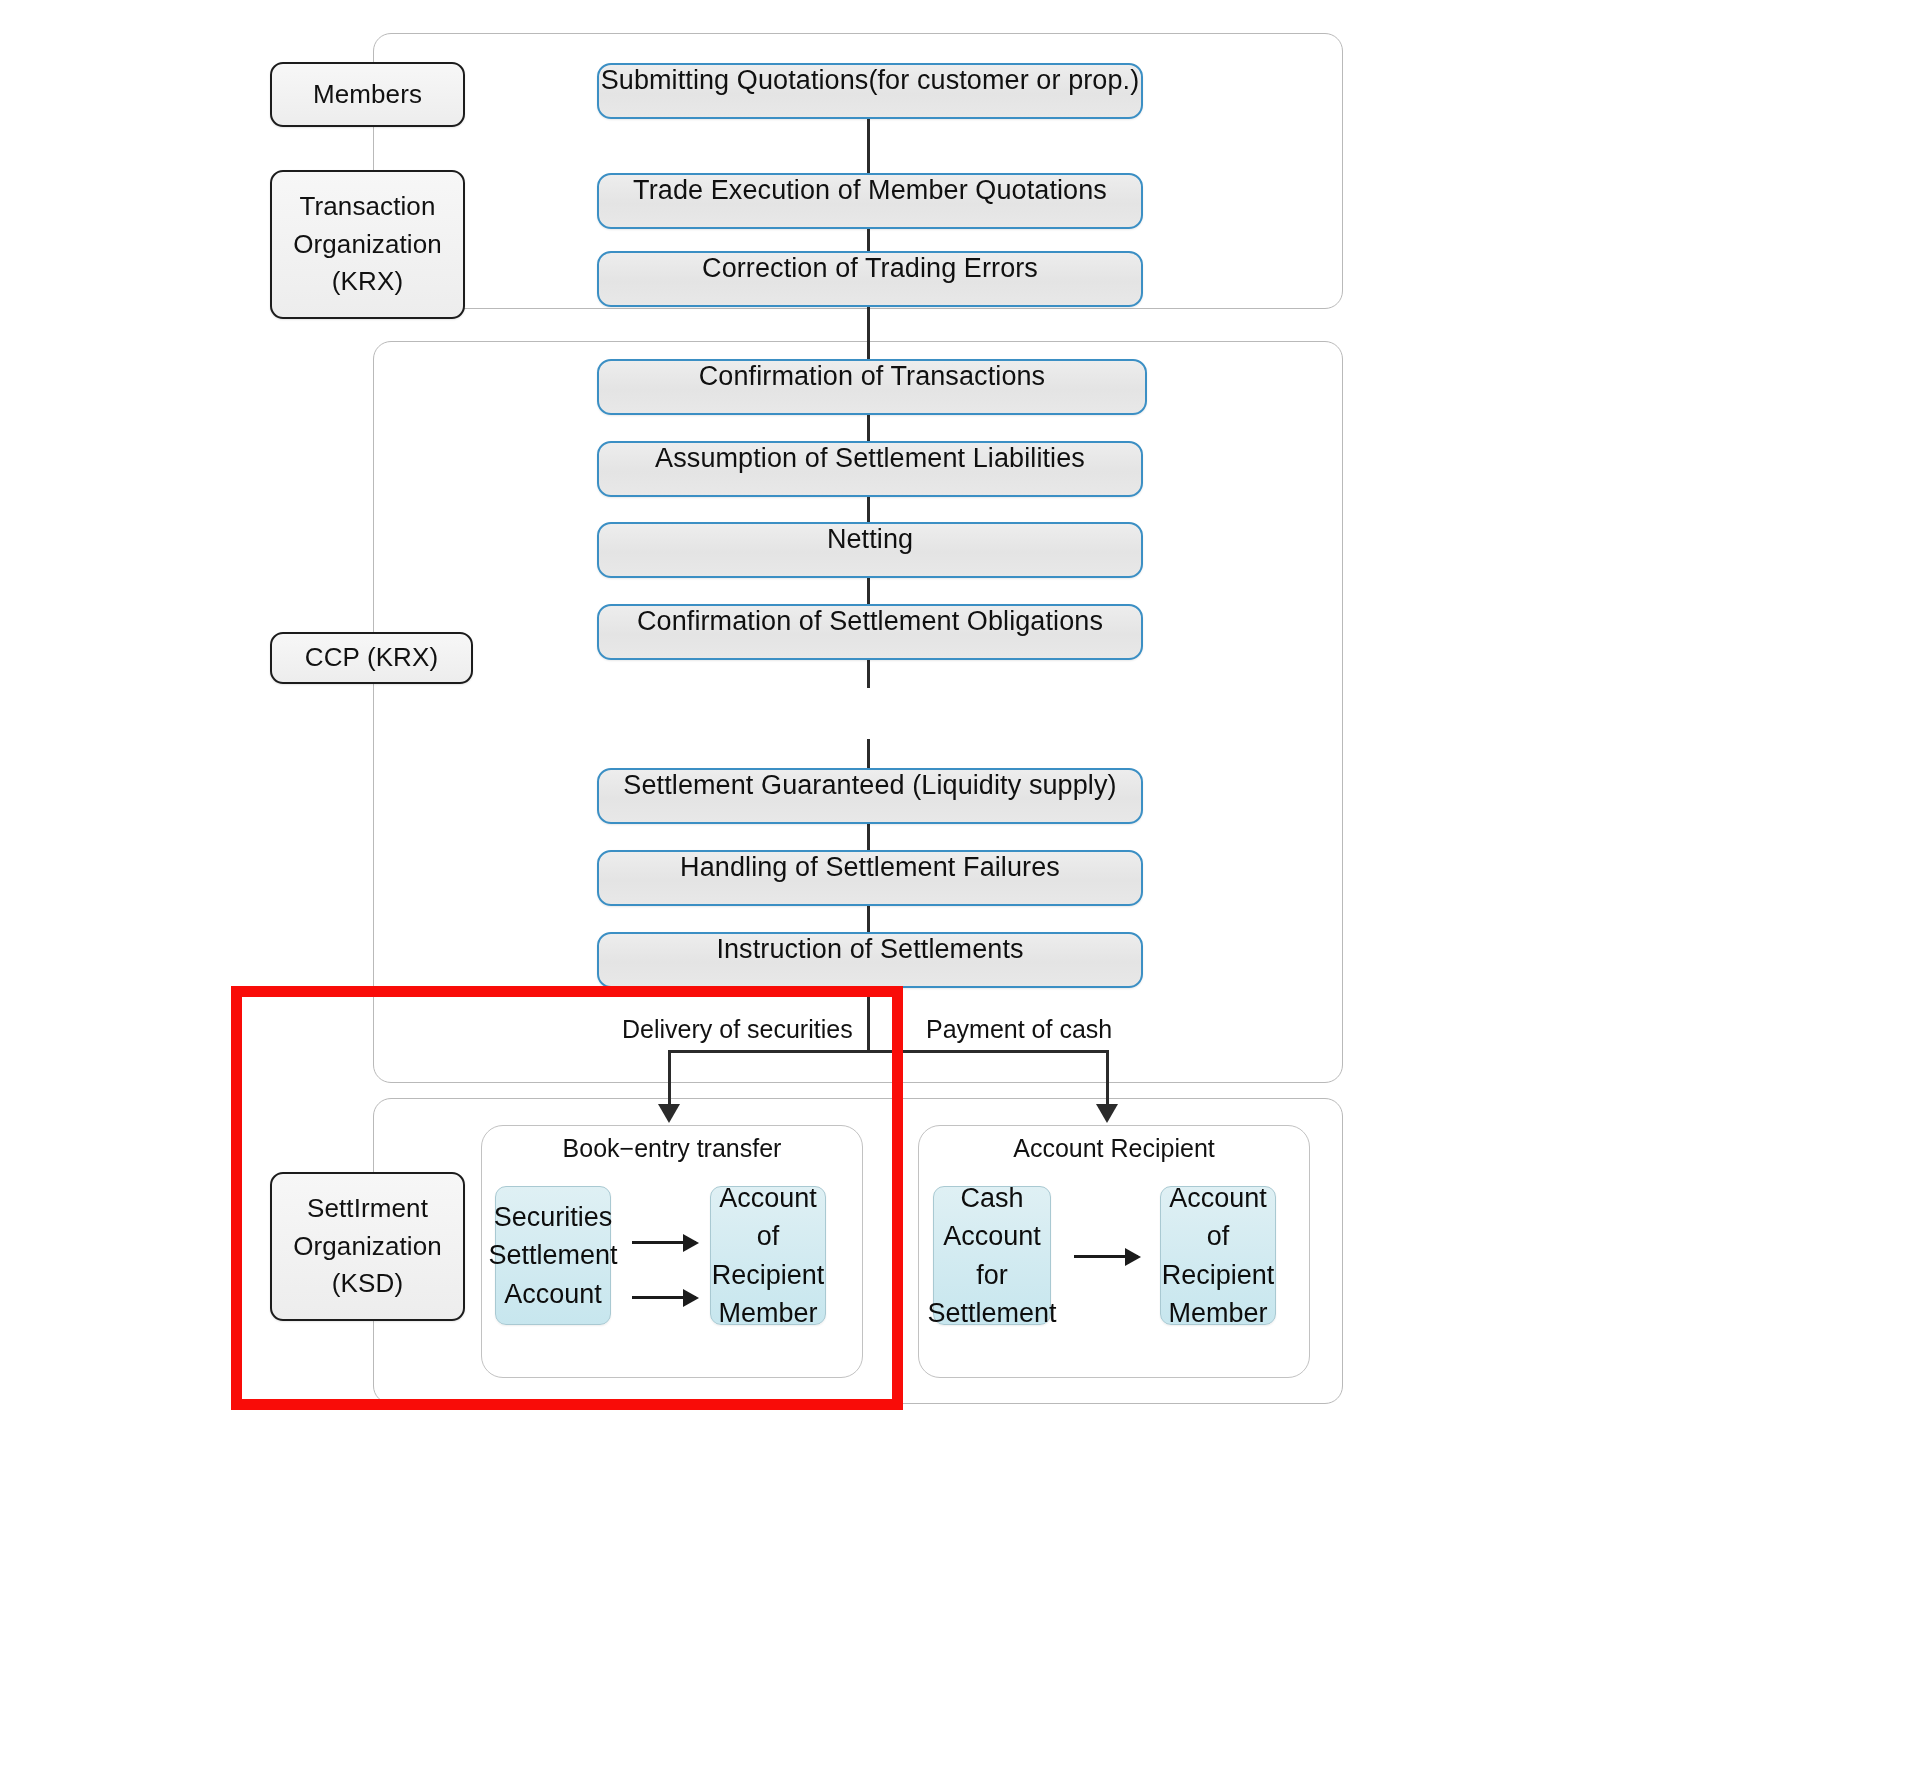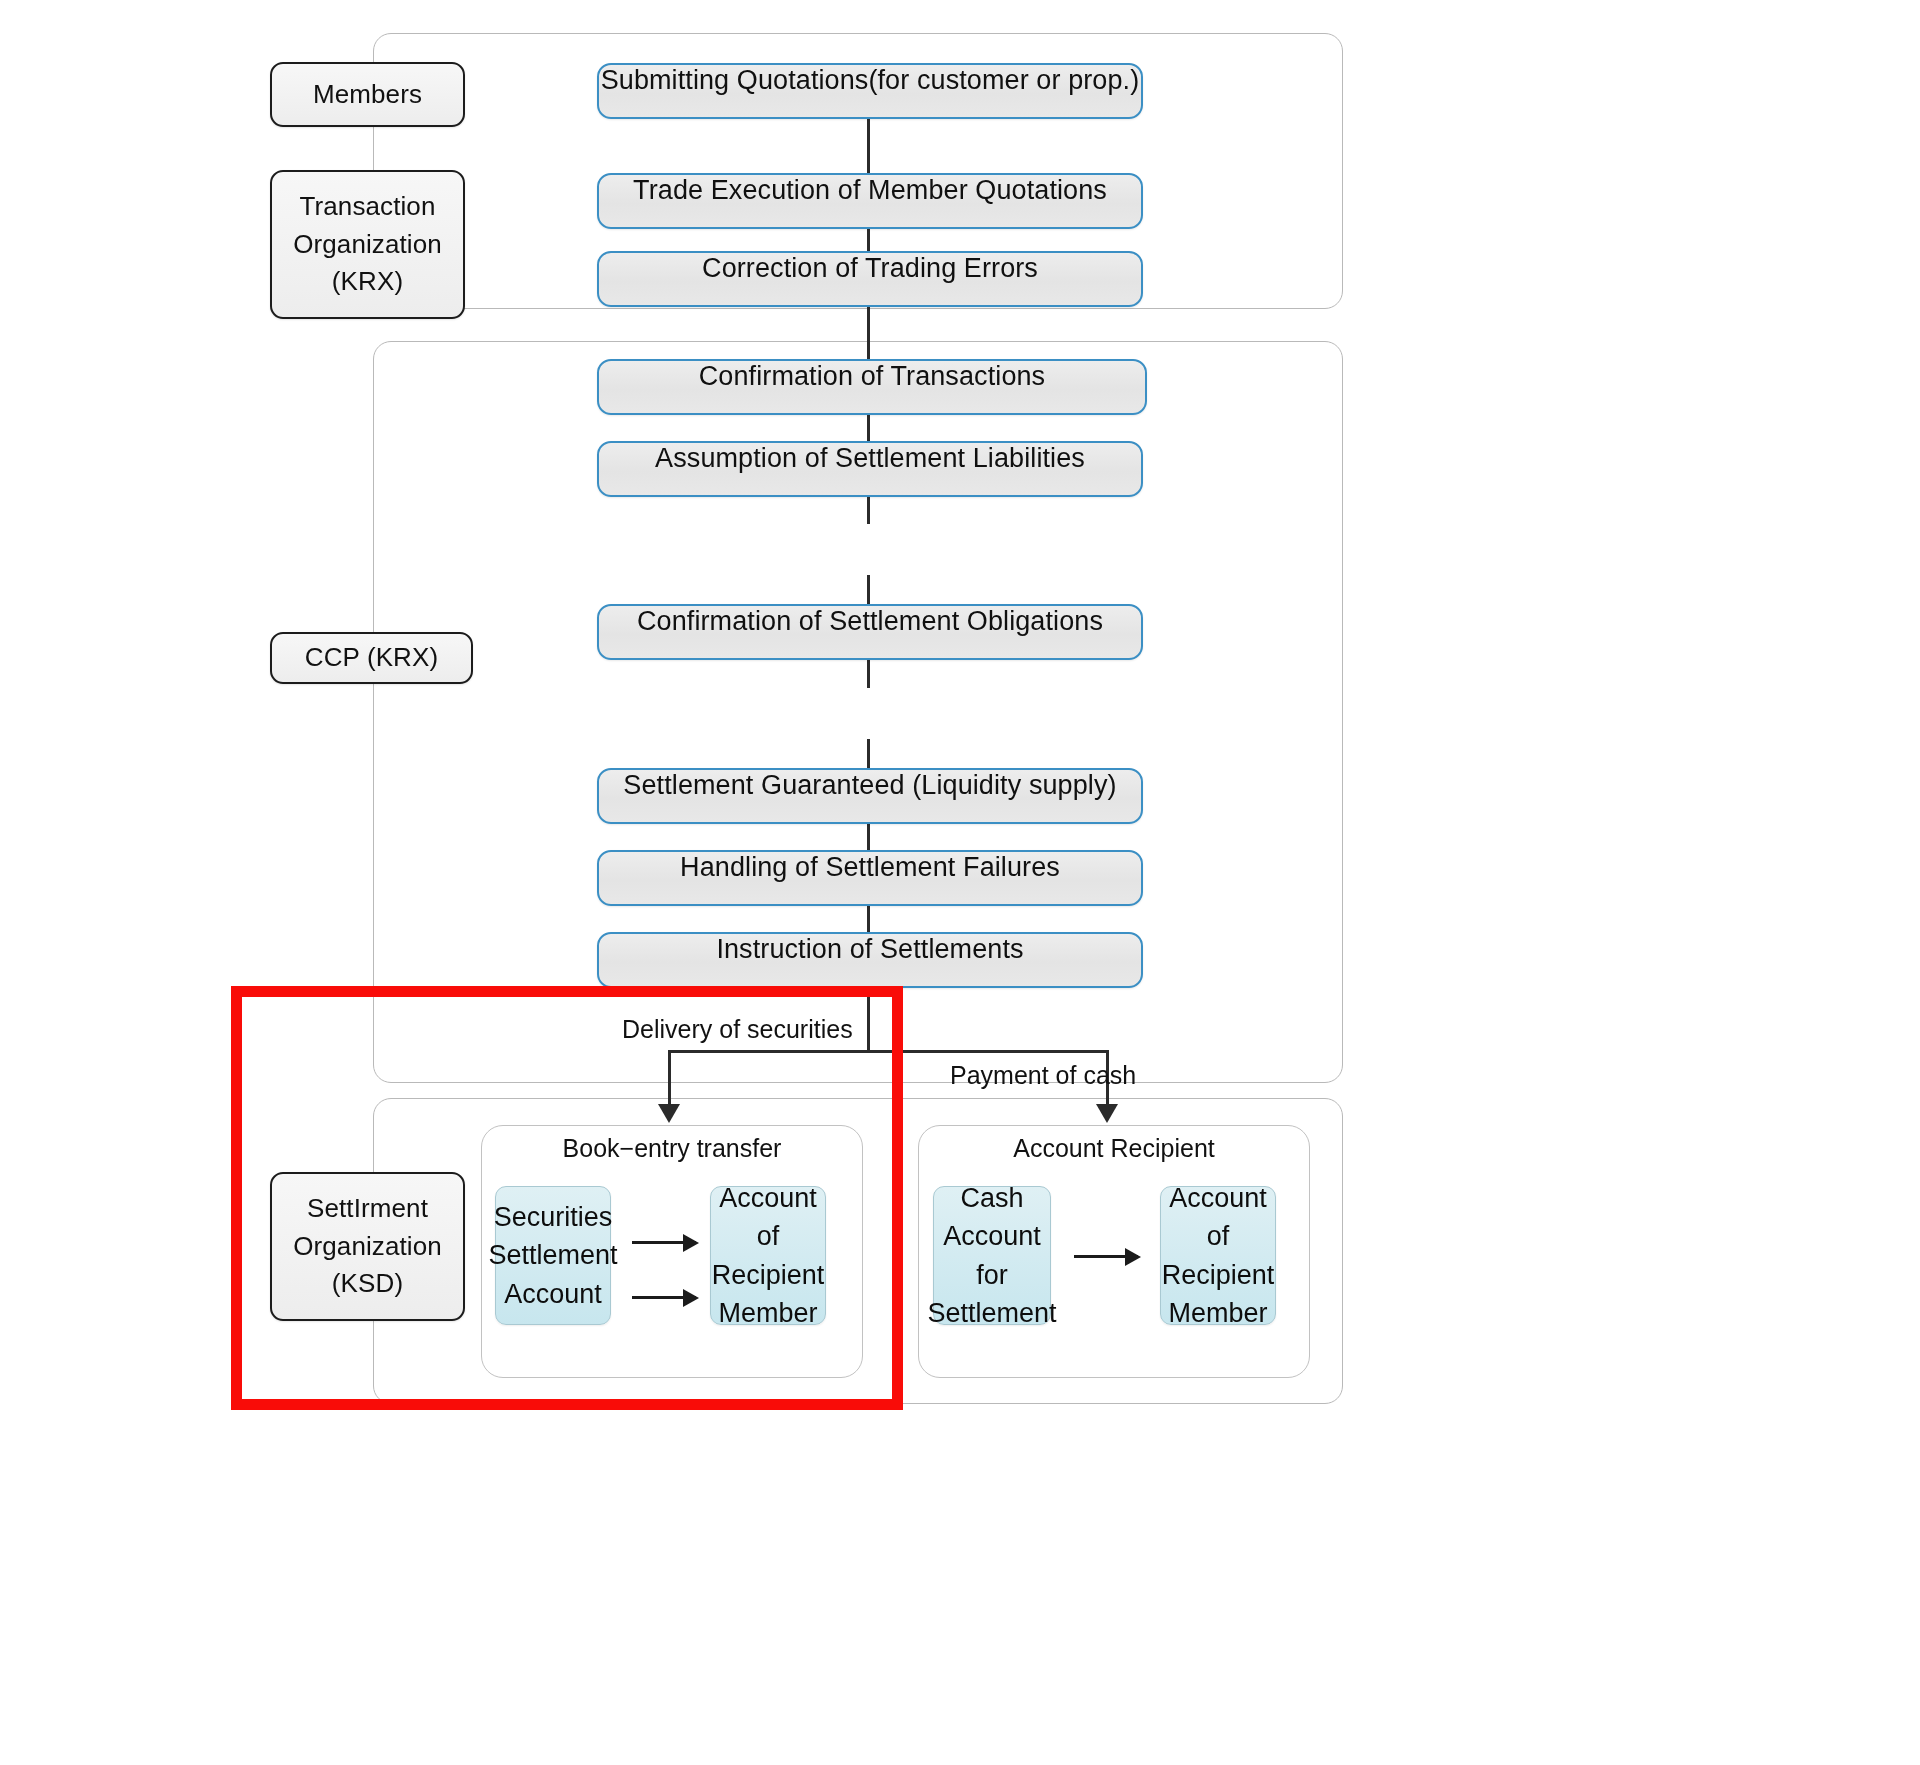--- a/index.html
+++ b/index.html
@@ -212,20 +212,23 @@
   </div>
 
   <div class="step" style="left:597px; top:359px; width:550px; height:56px;">
     <span>Confirmation of Transactions</span>
   </div>
 
   <div class="step" style="left:597px; top:441px; width:546px; height:56px;">
     <span>Assumption of Settlement Liabilities</span>
   </div>
 
+  <div class="step" style="left:597px; top:522px; width:546px; height:56px;">
+    <span>Netting</span>
+  </div>
 
   <div class="step" style="left:597px; top:604px; width:546px; height:56px;">
     <span>Confirmation of Settlement Obligations</span>
   </div>
 
 
   <div class="step" style="left:597px; top:768px; width:546px; height:56px;">
     <span>Settlement Guaranteed (Liquidity supply)</span>
   </div>
 
@@ -242,21 +245,21 @@
   <div class="vline" style="left:668px; top:1050px; height:58px;"></div>
   <div class="arrowhead-down" style="left:658px; top:1104px;"></div>
 
   <div class="vline" style="left:1106px; top:1050px; height:58px;"></div>
   <div class="arrowhead-down" style="left:1096px; top:1104px;"></div>
 
   <div class="flow-caption" style="left:622px; top:1015px; width:212px;">
     <span>Delivery of securities</span>
   </div>
 
-  <div class="flow-caption" style="left:950px; top:1015px; width:168px;margin-top:46px;">
+  <div class="flow-caption" style="left:926px; top:1015px; width:168px;">
     <span>Payment of cash</span>
   </div>
 
   <div class="subgroup" style="left:481px; top:1125px; width:382px; height:253px;"></div>
   <div class="subgroup-title" style="left:481px; top:1134px; width:382px;">
     <span>Book−entry transfer</span>
   </div>
 
   <div class="acct" style="left:495px; top:1186px; width:116px; height:139px; flex-direction:column;">
     <span>Securities</span>

